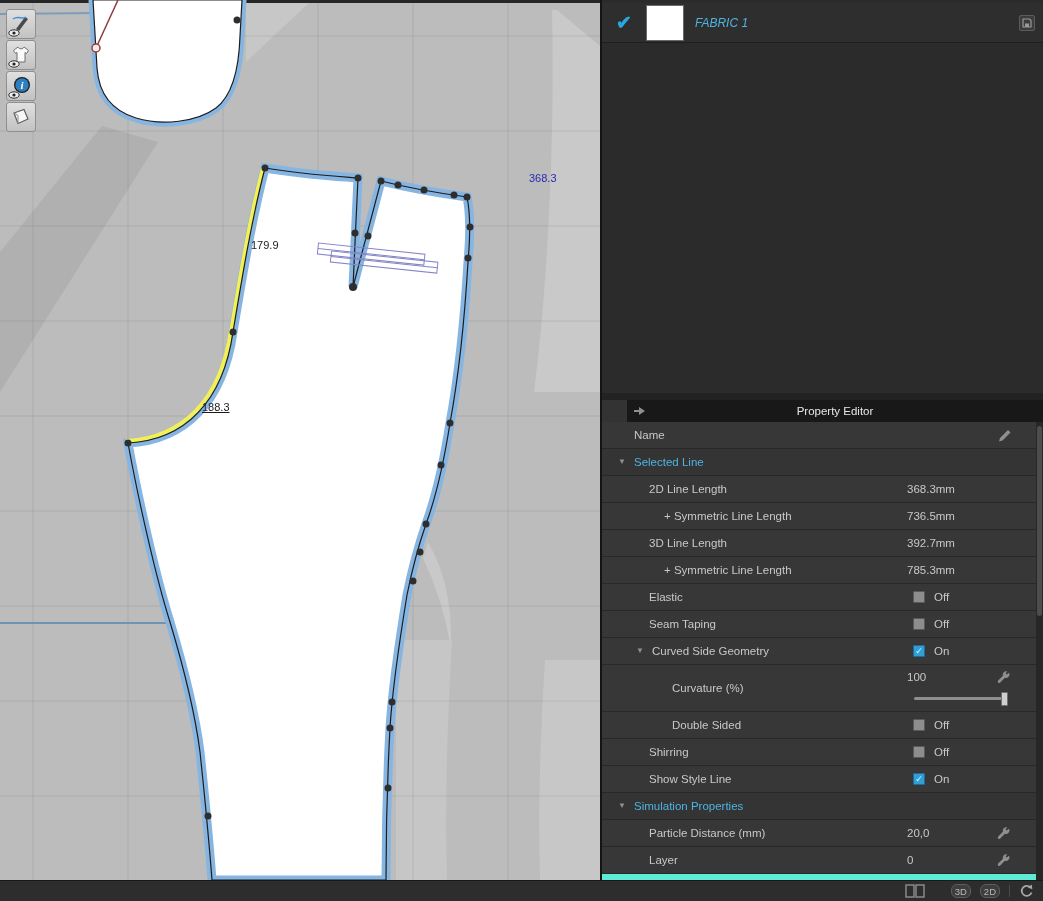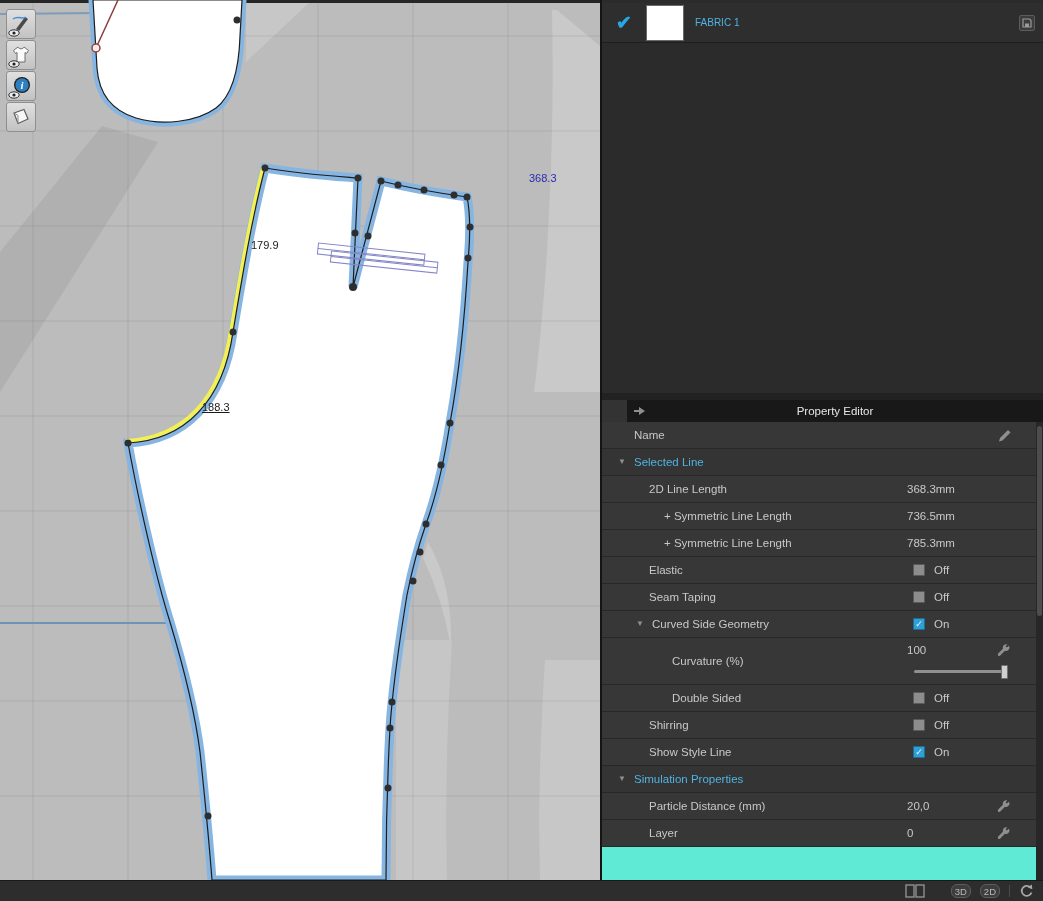--- a/index.html
+++ b/index.html
@@ -23,21 +23,21 @@
 
   
   .rightpanel{position:absolute;left:600px;top:0;width:443px;height:880px;background:var(--panel);
               border-left:2px solid #141414;}
   .fabric-panel{position:absolute;top:0;left:0;right:0;height:400px;background:#2b2b2b;
                 border-bottom:7px solid #222;padding-top:3px;}
   .fabric-row{display:flex;align-items:center;height:40px;padding:0 8px 0 14px;background:#2e2e2e;
               border-bottom:1px solid #1e1e1e;}
   .fab-check{color:#29a7e2;font-size:19px;font-weight:bold;width:30px;}
   .swatch{width:38px;height:36px;background:#ffffff;border:1px solid #6a6a6a;}
-  .fabric-label{margin-left:11px;color:var(--accent);font-size:10px;flex:1;}
+  .fabric-label{margin-left:11px;color:var(--accent);font-size:12px;flex:1;font-style:italic;}
   .save-icon{width:16px;height:16px;background:#3c3c3c;border:1px solid #5c5c5c;border-radius:2px;
              display:flex;align-items:center;justify-content:center;}
 
   .pe{position:absolute;top:400px;left:0;right:0;bottom:0;background:#333;padding-left:25px;}
   .pe-header{height:22px;background:#181818;color:#e6e6e6;font-size:11.5px;display:flex;
              align-items:center;justify-content:center;position:relative;}
   .pe-arrow{position:absolute;left:6px;top:6px;}
   .pe-body{position:absolute;top:22px;left:0;right:7px;bottom:0;background:#5eead4;}
   .pe-row{height:27px;background:var(--row);border-bottom:1px solid #282828;position:relative;
           display:flex;align-items:center;}
@@ -265,20 +265,24 @@
         <div class="pe-row">
           <span class="label ind1">2D Line Length</span>
           <span class="value">368.3mm</span>
         </div>
 
         <div class="pe-row">
           <span class="label ind2">+ Symmetric Line Length</span>
           <span class="value">736.5mm</span>
         </div>
 
+        <div class="pe-row">
+          <span class="label ind1">3D Line Length</span>
+          <span class="value">392.7mm</span>
+        </div>
 
         <div class="pe-row">
           <span class="label ind2">+ Symmetric Line Length</span>
           <span class="value">785.3mm</span>
         </div>
 
         <div class="pe-row">
           <span class="label ind1">Elastic</span>
           <span class="cb"></span>
           <span class="state">Off</span>

